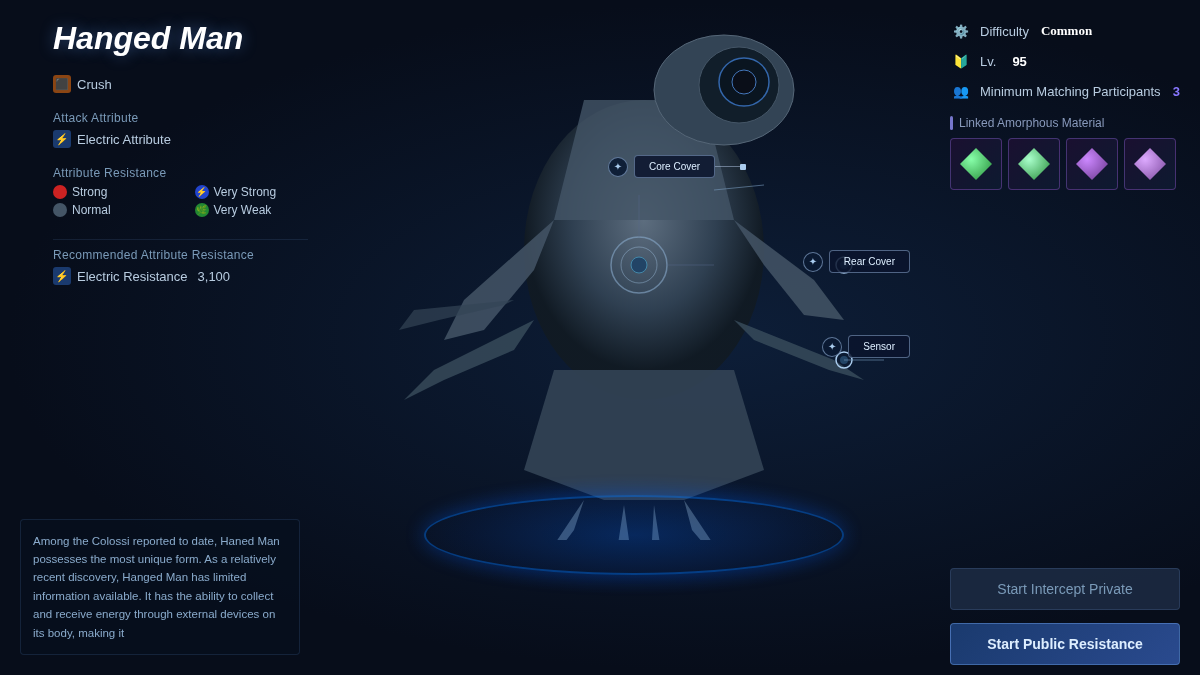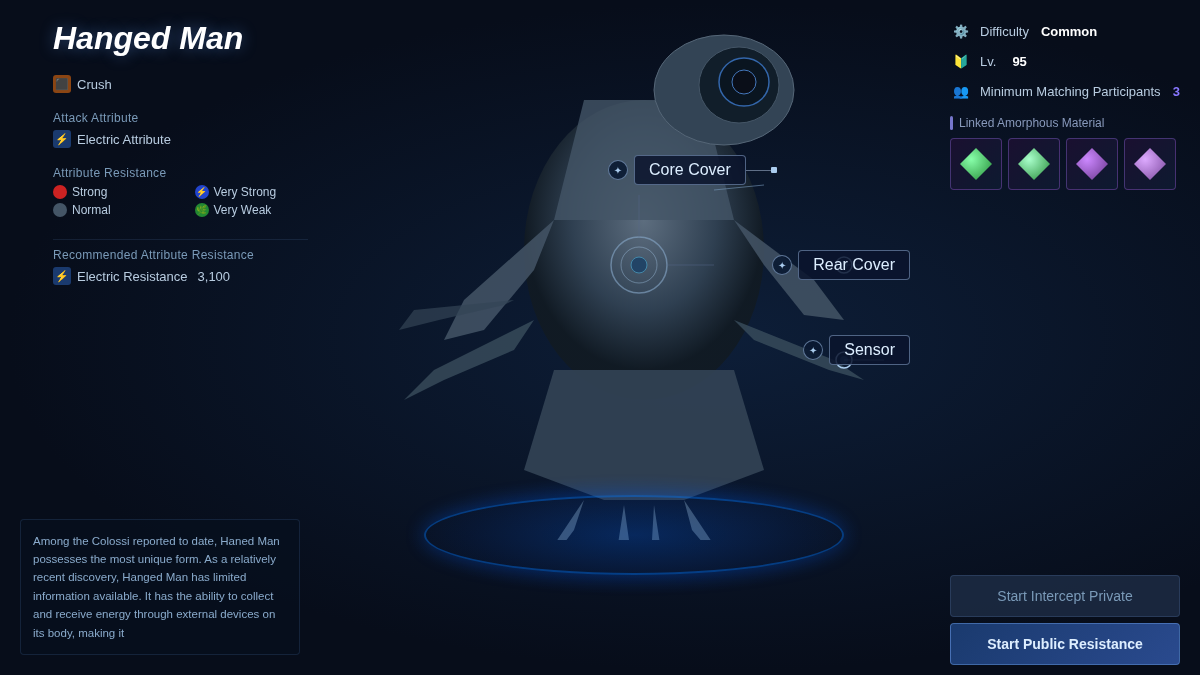--- a/index.html
+++ b/index.html
@@ -206,21 +206,21 @@
       align-items: center;
       gap: 0;
       z-index: 10;
     }
 
     .callout-box {
       background: rgba(10,20,45,0.85);
       border: 1px solid rgba(150,180,220,0.5);
       border-radius: 4px;
       padding: 5px 14px;
-      font-size: 16px;
+      font-size: 10px;
       color: #ddeeff;
       font-weight: 500;
       white-space: nowrap;
     }
 
     .callout-icon {
       width: 20px;
       height: 20px;
       border: 1px solid rgba(150,180,220,0.6);
       border-radius: 50%;
@@ -365,21 +365,21 @@
 
     .gem-purple {
       background: radial-gradient(circle at 35% 35%, #cc88ff, #663388);
       clip-path: polygon(50% 0%, 100% 50%, 50% 100%, 0% 50%);
     }
 
     
     .right-bottom {
       display: flex;
       flex-direction: column;
-      gap: 6px;
+      gap: 13px;
       padding-top: 10px;
     }
 
     .btn-intercept {
       padding: 12px 16px;
       border: none;
       border-radius: 4px;
       font-size: 14px;
       cursor: pointer;
       text-align: center;
@@ -561,21 +561,21 @@
 
   </div>
 
   <div class="right-panel">
 
     <div class="right-top">
 
       <div class="stat-row">
         <div class="stat-icon">⚙️</div>
         <span>Difficulty</span>
-        <span class="stat-value" style="margin-left:4px;">Common</span>
+        <span class="stat-value" style="margin-left:4px;font-family:Liberation Serif, serif;">Common</span>
       </div>
 
       <div class="stat-row">
         <div class="stat-icon">🔰</div>
         <span>Lv.</span>
         <span class="stat-value" style="margin-left:8px;">95</span>
       </div>
 
       <div class="stat-row">
         <div class="stat-icon">👥</div>

